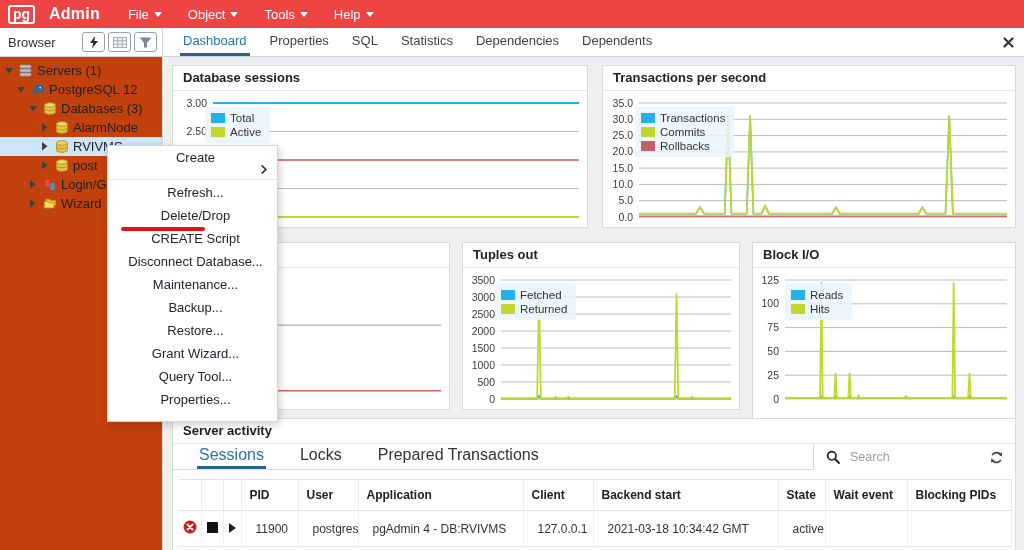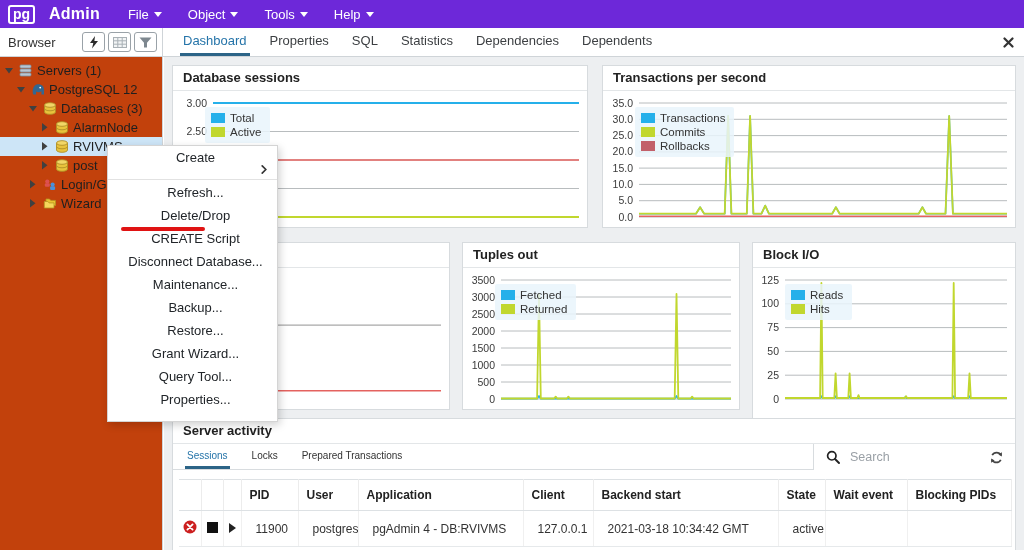--- a/index.html
+++ b/index.html
@@ -1,20 +1,20 @@
 <!DOCTYPE html>
 <html><head>
 <meta charset="utf-8">
 <style>
   * { margin:0; padding:0; box-sizing:border-box; }
   body { font-family:"Liberation Sans", sans-serif; background:#fff; }
   .screen { position:relative; width:1024px; height:550px; overflow:hidden; background:#fff; }
 
   
-  .menubar { position:absolute; left:0; top:0; width:1024px; height:28px; background:#6d28d9; display:flex; align-items:center; }
+  .menubar { position:absolute; left:0; top:0; width:1024px; height:28px; background:#ef4444; display:flex; align-items:center; }
   .logo { display:flex; align-items:center; margin-left:8px; margin-right:28px; }
   .logo-pg { color:#fff; font-weight:bold; font-size:14px; border:2px solid #fff; border-radius:3px; padding:0 3px; line-height:15px; }
   .logo-admin { color:#fff; font-weight:bold; font-size:16px; letter-spacing:.2px; margin-left:14px; }
   .menus { display:flex; gap:26px; }
   .menu-item { color:#fff; font-size:13px; display:flex; align-items:center; gap:5px; cursor:default; }
   .caret-down-white { width:0; height:0; border-left:4px solid transparent; border-right:4px solid transparent; border-top:5px solid #fff; display:inline-block; }
 
   
   .subbar { position:absolute; left:0; top:28px; width:1024px; height:29px; background:#fff; border-bottom:1px solid #cfd4d8; }
   .browser-head { position:absolute; left:0; top:0; width:163px; height:28px; border-right:1px solid #cfd4d8; display:flex; align-items:center; }
@@ -37,21 +37,21 @@
   .dash { position:absolute; left:164px; top:57px; right:0; bottom:0; background:#edeff1; }
   .panel { position:absolute; background:#fff; border:1px solid #d7dbde; }
   .panel-title { height:25px; line-height:24px; padding:0 10px; font-size:13px; font-weight:bold; color:#222; border-bottom:1px solid #e3e6e8; }
   .chart-body { position:absolute; left:0; top:25px; right:0; bottom:0; }
   .chart-legend { position:absolute; left:32px; top:16px; background:rgba(233,244,251,.85); padding:4px 9px 4px 6px; border-radius:2px; }
   .legend-row { display:flex; align-items:center; gap:5px; font-size:11.5px; color:#333; line-height:14px; }
   .legend-swatch { width:14px; height:10px; display:inline-block; flex:none; }
 
   
   .sa-tabs { position:absolute; left:0; top:25px; width:640px; height:26px; border-bottom:1px solid #d8dcdf; display:flex; gap:8px; }
-  .sa-tab { font-size:10px; color:#333; margin-left:12px; padding:0 2px; display:flex; align-items:center; border-bottom:3px solid transparent; }
+  .sa-tab { font-size:16px; color:#333; margin-left:24px; padding:0 2px; display:flex; align-items:center; border-bottom:3px solid transparent; }
   .sa-tab.active { color:#2574a9; border-bottom:3px solid #2c6487; }
   .sa-search { position:absolute; left:640px; top:25px; right:0; height:26px; border-left:1px solid #d8dcdf; display:flex; align-items:center; }
   .sa-search input { border:none; outline:none; font-size:12.5px; color:#333; width:120px; margin-left:10px; font-family:"Liberation Sans",sans-serif; }
   .sa-search input::placeholder { color:#9aa0a6; }
   .sa-refresh { position:absolute; right:10px; top:4px; width:18px; height:18px; display:flex; align-items:center; justify-content:center; }
   table.sa { position:absolute; left:6px; top:60px; width:832px; border-collapse:collapse; table-layout:fixed; background:#fff; }
   table.sa th { font-size:12px; font-weight:bold; color:#222; text-align:left; padding:8px 8px; border-top:1px solid #dde1e4; border-bottom:1px solid #dde1e4; border-right:1px solid #ececec; height:30px; }
   table.sa td { font-size:12px; color:#333; padding:9px 14px; border-bottom:1px solid #e6e9eb; border-right:1px solid #f0f0f0; height:34px; white-space:nowrap; overflow:hidden; }
   .cell-icons { text-align:center !important; padding:9px 2px !important; }
 

